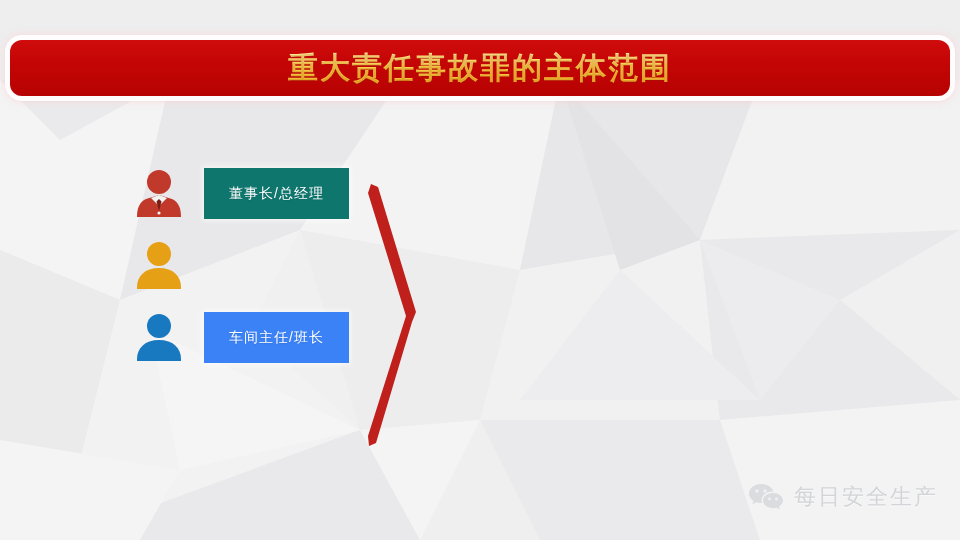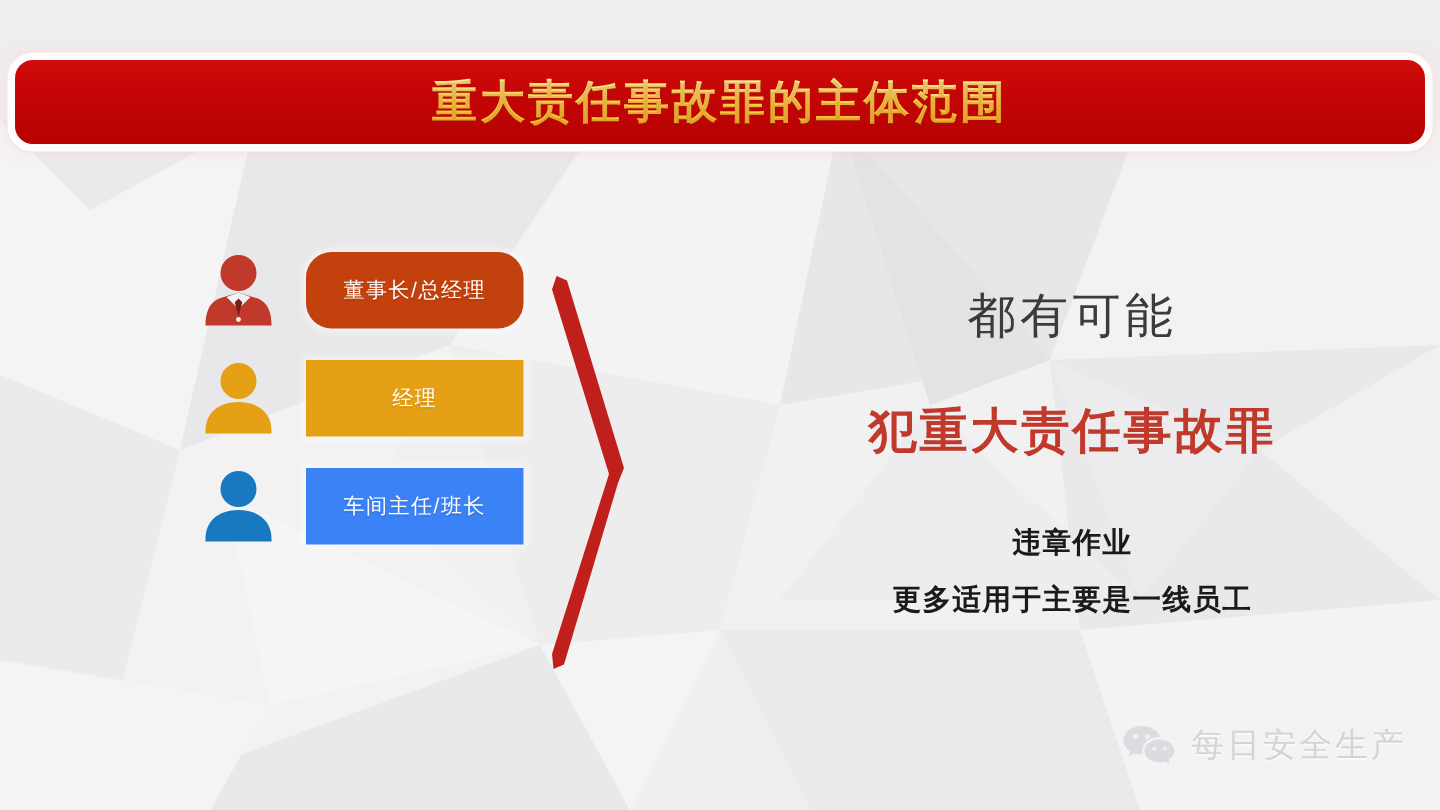--- a/index.html
+++ b/index.html
@@ -202,58 +202,49 @@
   <div class="roles">
 
     <div class="role-row">
       <svg class="role-icon" viewBox="0 0 58 58">
         <circle cx="29" cy="17" r="12" fill="#C0392B"></circle>
         <path d="M29 30 L16 34 C9 37 7 44 7 52 L51 52 C51 44 49 37 42 34 L29 30 Z" fill="#C0392B"></path>
         <path d="M29 30 L21 33 L29 41 L37 33 Z" fill="#F2F2F2"></path>
         <path d="M29 34 L26.5 36.5 L29 46 L31.5 36.5 Z" fill="#7C1D13"></path>
         <circle cx="29" cy="48" r="1.6" fill="#F2F2F2"></circle>
       </svg>
-      <div class="role-bar" style="background:#c2410c;border-radius:17px;">
+      <div class="role-bar" style="background:#0f766e;">
         <span class="role-label">董事长/总经理</span>
       </div>
     </div>
 
     <div class="role-row">
       <svg class="role-icon" viewBox="0 0 58 58">
         <circle cx="29" cy="17" r="12" fill="#E5A016"></circle>
         <path d="M29 31 C15 31 7 39 7 50 L7 52 L51 52 L51 50 C51 39 43 31 29 31 Z" fill="#E5A016"></path>
       </svg>
-      <div class="role-bar" style="background:#E5A016;">
-        <span class="role-label">经理</span>
-      </div>
     </div>
 
     <div class="role-row">
       <svg class="role-icon" viewBox="0 0 58 58">
         <circle cx="29" cy="17" r="12" fill="#1878C0"></circle>
         <path d="M29 31 C15 31 7 39 7 50 L7 52 L51 52 L51 50 C51 39 43 31 29 31 Z" fill="#1878C0"></path>
       </svg>
       <div class="role-bar" style="background:#3b82f6;align-items:center;">
         <span class="role-label">车间主任/班长</span>
       </div>
     </div>
 
 
   </div>
 
   <svg class="chevron" viewBox="0 0 60 262">
     <polygon points="3,0 10,3 48,128 44,138 8,259 1,262 0,252 38,132 0,9" fill="#C0201B"></polygon>
   </svg>
 
-  <div class="right-col">
-    <div class="line-possible">都有可能</div>
-    <div class="line-crime">犯重大责任事故罪</div>
-    <div class="line-note1">违章作业</div>
-    <div class="line-note2">更多适用于主要是一线员工</div>
-  </div>
 
   <div class="watermark">
     <svg class="wm-icon" viewBox="0 0 36 30">
       <path d="M13 2 C6.4 2 1 6.3 1 11.6 C1 14.6 2.8 17.2 5.5 18.9 L4.4 22.3 L8.3 20.3 C9.7 20.7 11.3 20.9 13 20.9 C13.3 20.9 13.6 20.9 13.9 20.9 C13.6 20.1 13.5 19.3 13.5 18.4 C13.5 13.4 18.4 9.4 24.5 9.4 C24.8 9.4 25.1 9.4 25.4 9.4 C24.3 5.2 19.2 2 13 2 Z" fill="#c7cace"></path>
       <circle cx="9" cy="9" r="1.7" fill="#f1f1f2"></circle>
       <circle cx="17" cy="9" r="1.7" fill="#f1f1f2"></circle>
       <path d="M25 11 C19.5 11 15 14.4 15 18.6 C15 22.8 19.5 26.2 25 26.2 C26.2 26.2 27.4 26.0 28.5 25.7 L32 27.5 L31 24.4 C33.4 23 35 20.9 35 18.6 C35 14.4 30.5 11 25 11 Z" fill="#c7cace"></path>
       <circle cx="21.5" cy="17" r="1.4" fill="#f1f1f2"></circle>
       <circle cx="28.5" cy="17" r="1.4" fill="#f1f1f2"></circle>
     </svg>

